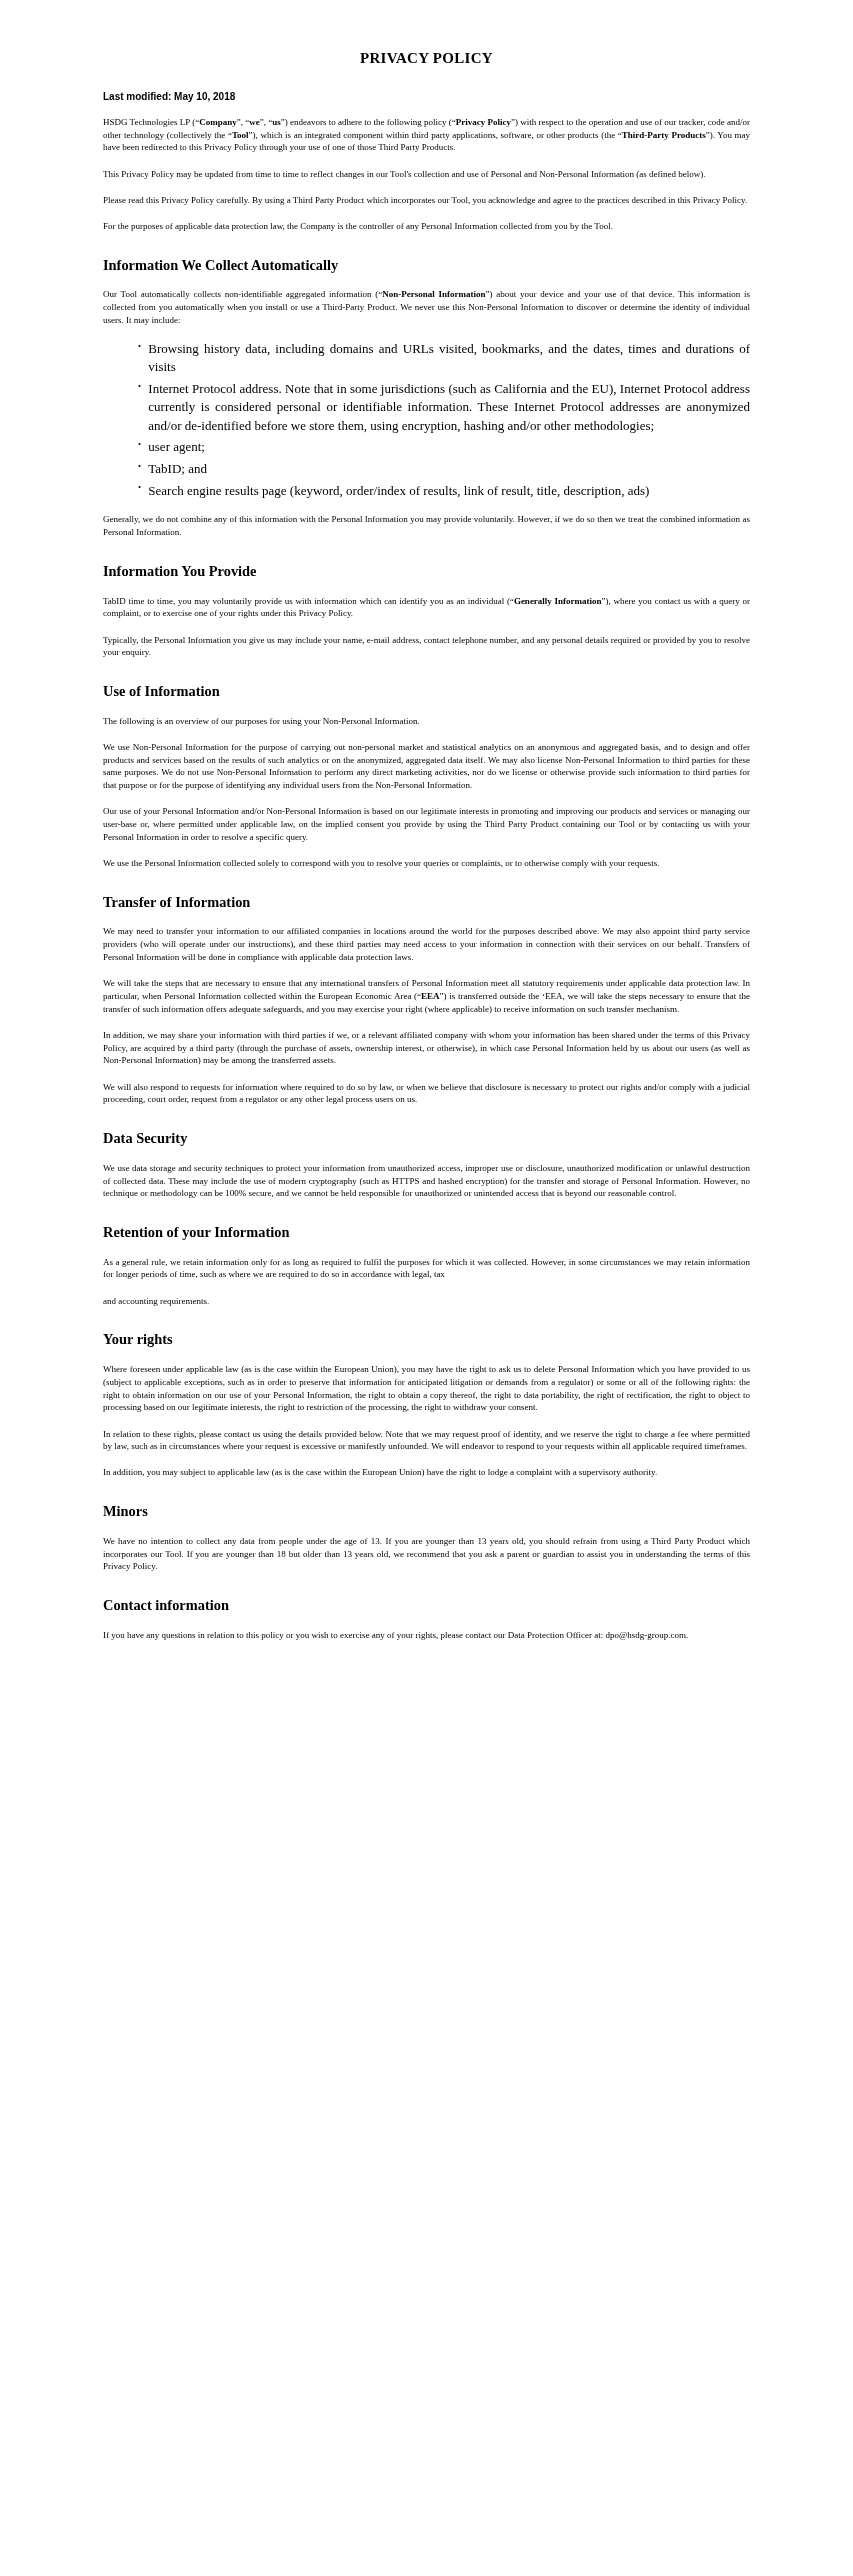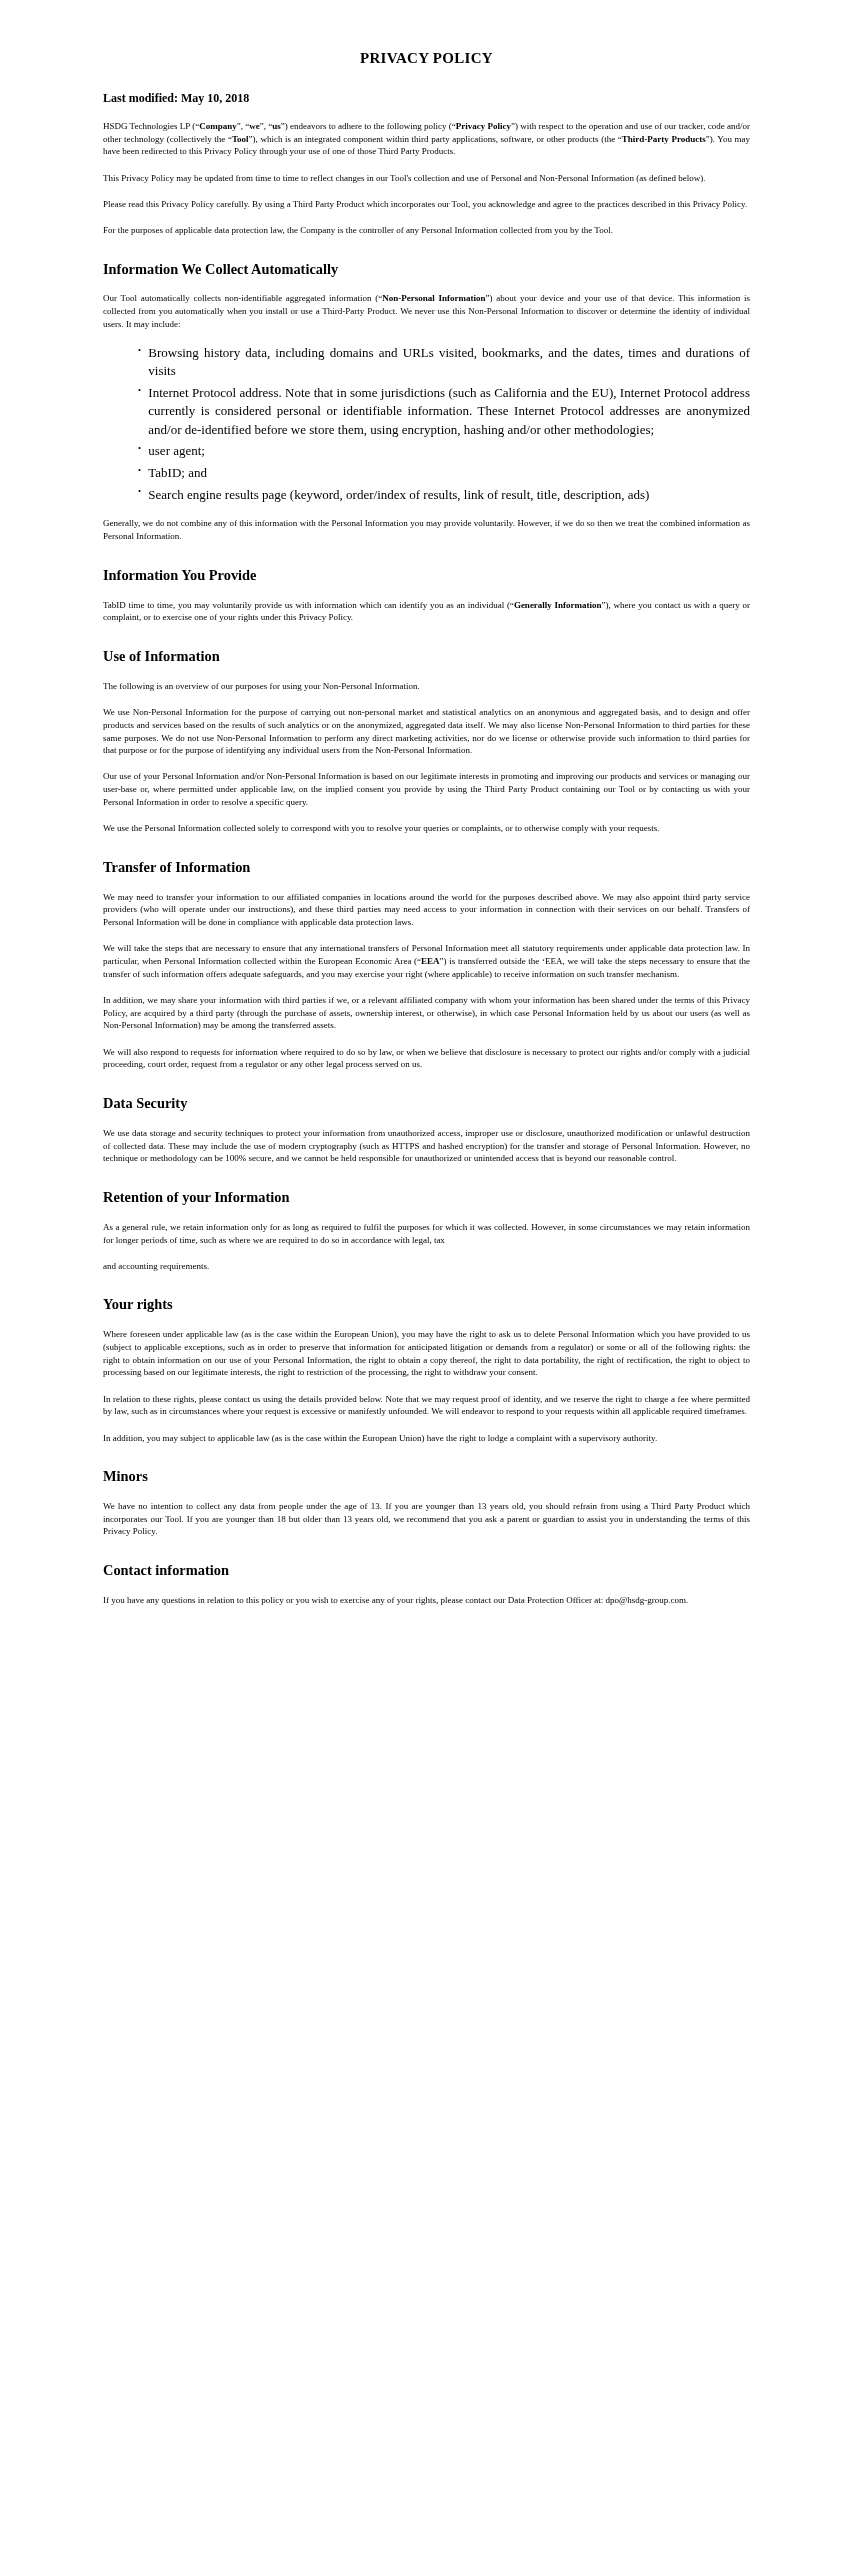--- a/index.html
+++ b/index.html
@@ -23,23 +23,23 @@
   }
   .doc-title {
     text-align: center;
     font-family: "Liberation Serif", serif;
     font-weight: bold;
     font-size: 15px;
     letter-spacing: 0.3px;
     margin: 18.5px 0 24px 0;
   }
   .last-modified {
-    font-family: Liberation Serif, serif;
+    font-family: Liberation Sans, sans-serif;
     font-weight: bold;
-    font-size: 12px;
+    font-size: 10px;
     margin: 0 0 14.4px 0;
   }
   p.body {
     font-family: "Liberation Serif", serif;
     font-size: 9px;
     line-height: 1.42;
     text-align: justify;
     margin: 0 0 13.4px 0;
   }
   h2.section {
@@ -107,30 +107,31 @@
       <ul class="bullets">
         <li>Browsing history data, including domains and URLs visited, bookmarks, and the dates, times and durations of visits</li>
         <li>Internet Protocol address. Note that in some jurisdictions (such as California and the EU), Internet Protocol address currently is considered personal or identifiable information. These Internet Protocol addresses are anonymized and/or de-identified before we store them, using encryption, hashing and/or other methodologies;</li>
         <li>user agent;</li>
         <li>TabID; and</li>
         <li>Search engine results page (keyword, order/index of results, link of result, title, description, ads)</li>
       </ul>
       <p class="body"><span>Generally, we do not combine any of this information with the Personal Information you may provide voluntarily. However, if we do so then we treat the combined information as Personal Information.</span></p>
       <h2 class="section">Information You Provide</h2>
       <p class="body"><span>TabID time to time, you may voluntarily provide us with information which can identify you as an individual (“</span><b>Generally Information</b><span>”), where you contact us with a query or complaint, or to exercise one of your rights under this Privacy Policy.</span></p>
+      <p class="body"><span>Typically, the Personal Information you give us may include your name, e-mail address, contact telephone number, and any personal details required or provided by you to resolve your enquiry.</span></p>
       <h2 class="section">Use of Information</h2>
       <p class="body"><span>The following is an overview of our purposes for using your Non-Personal Information.</span></p>
       <p class="body"><span>We use Non-Personal Information for the purpose of carrying out non-personal market and statistical analytics on an anonymous and aggregated basis, and to design and offer products and services based on the results of such analytics or on the anonymized, aggregated data itself.  We may also license Non-Personal Information to third parties for these same purposes.  We do not use Non-Personal Information to perform any direct marketing activities, nor do we license or otherwise provide such information to third parties for that purpose or for the purpose of identifying any individual users from the Non-Personal Information.</span></p>
       <p class="body"><span>Our use of your Personal Information and/or Non-Personal Information is based on our legitimate interests in promoting and improving our products and services or managing our user-base or, where permitted under applicable law, on the implied consent you provide by using the Third Party Product containing our Tool or by contacting us with your Personal Information in order to resolve a specific query.</span></p>
       <p class="body"><span>We use the Personal Information collected solely to correspond with you to resolve your queries or complaints, or to otherwise comply with your requests.</span></p>
       <h2 class="section">Transfer of Information</h2>
       <p class="body"><span>We may need to transfer your information to our affiliated companies in locations around the world for the purposes described above. We may also appoint third party service providers (who will operate under our instructions), and these third parties may need access to your information in connection with their services on our behalf. Transfers of Personal Information will be done in compliance with applicable data protection laws.</span></p>
       <p class="body"><span>We will take the steps that are necessary to ensure that any international transfers of Personal Information meet all statutory requirements under applicable data protection law. In particular, when Personal Information collected within the European Economic Area (“</span><b>EEA</b><span>”) is transferred outside the ‘EEA, we will take the steps necessary to ensure that the transfer of such information offers adequate safeguards, and you may exercise your right (where applicable) to receive information on such transfer mechanism.</span></p>
       <p class="body"><span>In addition, we may share your information with third parties if we, or a relevant affiliated company with whom your information has been shared under the terms of this Privacy Policy, are acquired by a third party (through the purchase of assets, ownership interest, or otherwise), in which case Personal Information held by us about our users (as well as Non-Personal Information) may be among the transferred assets.</span></p>
-      <p class="body"><span>We will also respond to requests for information where required to do so by law, or when we believe that disclosure is necessary to protect our rights and/or comply with a judicial proceeding, court order, request from a regulator or any other legal process served on us.</span></p>
+      <p class="body"><span>We will also respond to requests for information where required to do so by law, or when we believe that disclosure is necessary to protect our rights and/or comply with a judicial proceeding, court order, request from a regulator or any other legal process users on us.</span></p>
       <h2 class="section">Data Security</h2>
       <p class="body"><span>We use data storage and security techniques to protect your information from unauthorized access, improper use or disclosure, unauthorized modification or unlawful destruction of collected data. These may include the use of modern cryptography (such as HTTPS and hashed encryption) for the transfer and storage of Personal Information. However, no technique or methodology can be 100% secure, and we cannot be held responsible for unauthorized or unintended access that is beyond our reasonable control.</span></p>
       <h2 class="section">Retention of your Information</h2>
       <p class="body"><span>As a general rule, we retain information only for as long as required to fulfil the purposes for which it was collected. However, in some circumstances we may retain information for longer periods of time, such as where we are required to do so in accordance with legal, tax</span></p>
       <p class="body"><span>and accounting requirements.</span></p>
       <h2 class="section">Your rights</h2>
       <p class="body"><span>Where foreseen under applicable law (as is the case within the European Union), you may have the right to ask us to delete Personal Information which you have provided to us (subject to applicable exceptions, such as in order to preserve that information for anticipated litigation or demands from a regulator) or some or all of the following rights: the right to obtain information on our use of your Personal Information, the right to obtain a copy thereof, the right to data portability, the right of rectification, the right to object to processing based on our legitimate interests, the right to restriction of the processing, the right to withdraw your consent.</span></p>
       <p class="body"><span>In relation to these rights, please contact us using the details provided below. Note that we may request proof of identity, and we reserve the right to charge a fee where permitted by law, such as in circumstances where your request is excessive or manifestly unfounded. We will endeavor to respond to your requests within all applicable required timeframes.</span></p>
       <p class="body"><span>In addition, you may subject to applicable law (as is the case within the European Union) have the right to lodge a complaint with a supervisory authority.</span></p>
       <h2 class="section">Minors</h2>

